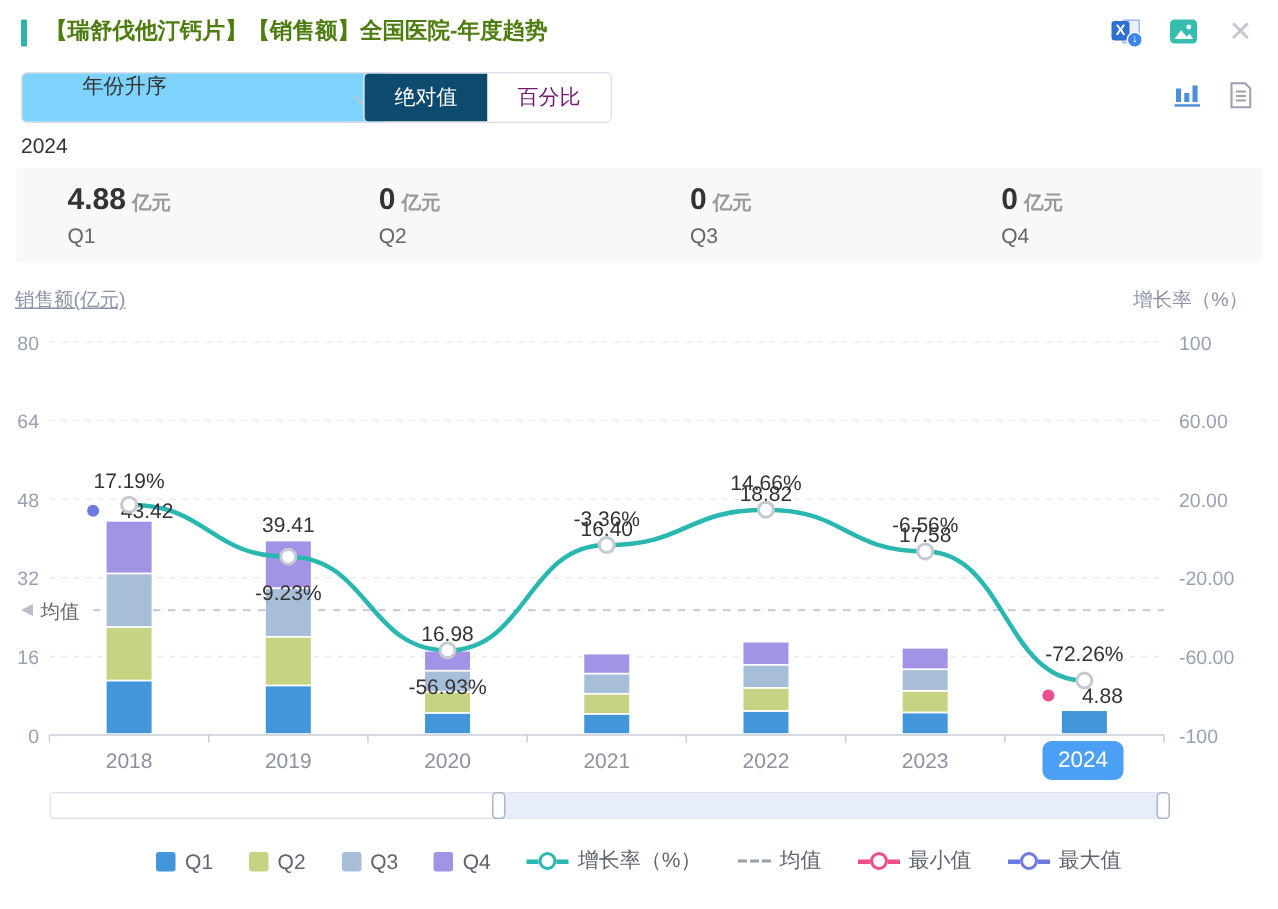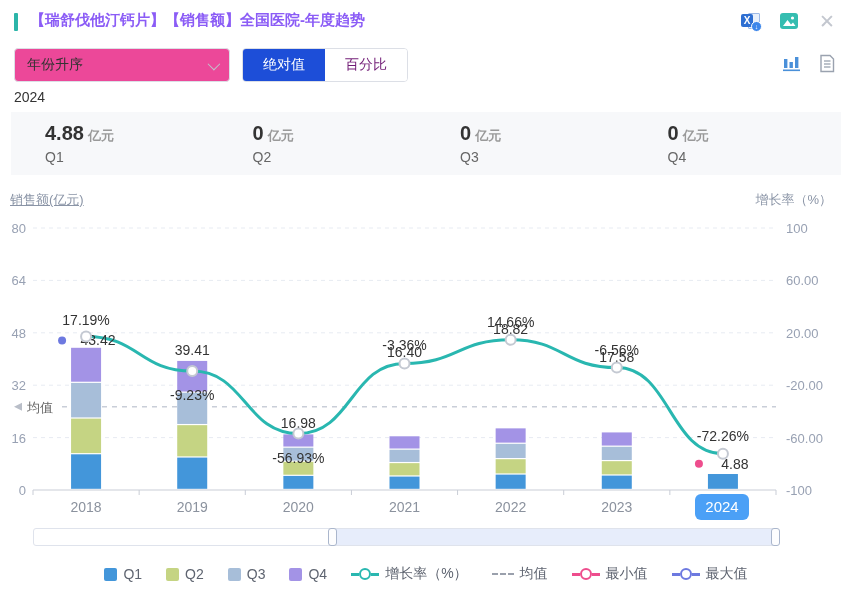--- a/index.html
+++ b/index.html
@@ -2,40 +2,40 @@
 <html><head>
 <meta charset="utf-8">
 <style>
   html,body{margin:0;padding:0;background:#fff;}
   body{font-family:"Liberation Sans","DejaVu Sans",sans-serif;}
   #app{position:relative;width:852px;height:606px;background:#fff;overflow:hidden;}
 
   
   .hdr{position:absolute;left:0;top:10px;width:852px;height:26px;}
   .accent{position:absolute;left:14px;top:3px;width:4px;height:18px;background:#2cb5a9;border-radius:1px;}
-  .title{position:absolute;left:30px;top:1px;font-size:15px;font-weight:bold;color:#8b5cf6;}
+  .title{position:absolute;left:30px;top:1px;font-size:15px;font-weight:bold;color:#4d7c0f;}
   .hdr-icons{position:absolute;right:14px;top:0;display:flex;gap:16px;align-items:center;}
   .icon-btn{width:22px;height:22px;display:flex;align-items:center;justify-content:center;cursor:pointer;}
 
   
   .xl{position:relative;width:20px;height:18px;}
   .xl .page{position:absolute;left:7px;top:1px;width:10px;height:14px;background:#e8f0fb;border:1px solid #9db9e6;border-radius:1px;}
   .xl .sq{position:absolute;left:0;top:2px;width:12px;height:13px;background:#2e6fd2;border-radius:2px;color:#fff;font-size:10px;font-weight:bold;text-align:center;line-height:13px;}
   .xl .badge{position:absolute;right:-1px;bottom:-2px;width:9px;height:9px;background:#3c86ea;border:1px solid #fff;border-radius:50%;color:#fff;font-size:7px;line-height:9px;text-align:center;}
 
   .close-x{font-size:19px;color:#c3c7cf;line-height:1;}
 
   
   .controls{position:absolute;left:0;top:48px;width:852px;height:34px;}
-  .dropdown{position:absolute;left:14px;top:0;width:214px;height:32px;border:1px solid #dcdfe6;border-radius:4px;background:#ec4899;display:flex;align-items:center;cursor:pointer;}
+  .dropdown{position:absolute;left:14px;top:0;width:214px;height:32px;border:1px solid #dcdfe6;border-radius:4px;background:#7dd3fc;display:flex;cursor:pointer;padding-left:28px;}
   .dropdown .lbl{margin-left:12px;font-size:14px;color:#333;}
   .dropdown .chev{position:absolute;right:12px;top:12px;width:8px;height:8px;border-right:1.5px solid #c0c4cc;border-bottom:1.5px solid #c0c4cc;transform:rotate(45deg) translateY(-2px);}
   .toggle{position:absolute;left:242px;top:0;height:32px;display:flex;border:1px solid #dcdfe6;border-radius:4px;overflow:hidden;}
   .tbtn{min-width:66px;padding:0 8px;font-size:14px;display:flex;align-items:center;justify-content:center;cursor:pointer;background:#fff;color:#701a75;}
-  .tbtn.sel{background:#1d4ed8;color:#fff;}
+  .tbtn.sel{background:#0c4a6e;color:#fff;}
   .view-icons{position:absolute;right:14px;top:4px;display:flex;gap:14px;align-items:center;}
 
   .period{position:absolute;left:14px;top:89px;font-size:14px;color:#333;}
 
   
   .stats{position:absolute;left:11px;top:112px;width:830px;height:63px;background:#f7f8fa;display:flex;}
   .stat{flex:1;padding:10px 0 0 34px;box-sizing:border-box;}
   .stat .v{font-size:20px;font-weight:bold;color:#333;}
   .stat .u{font-size:13px;color:#999;margin-left:4px;font-weight:bold;}
   .stat .q{font-size:14px;color:#666;margin-top:4px;}

